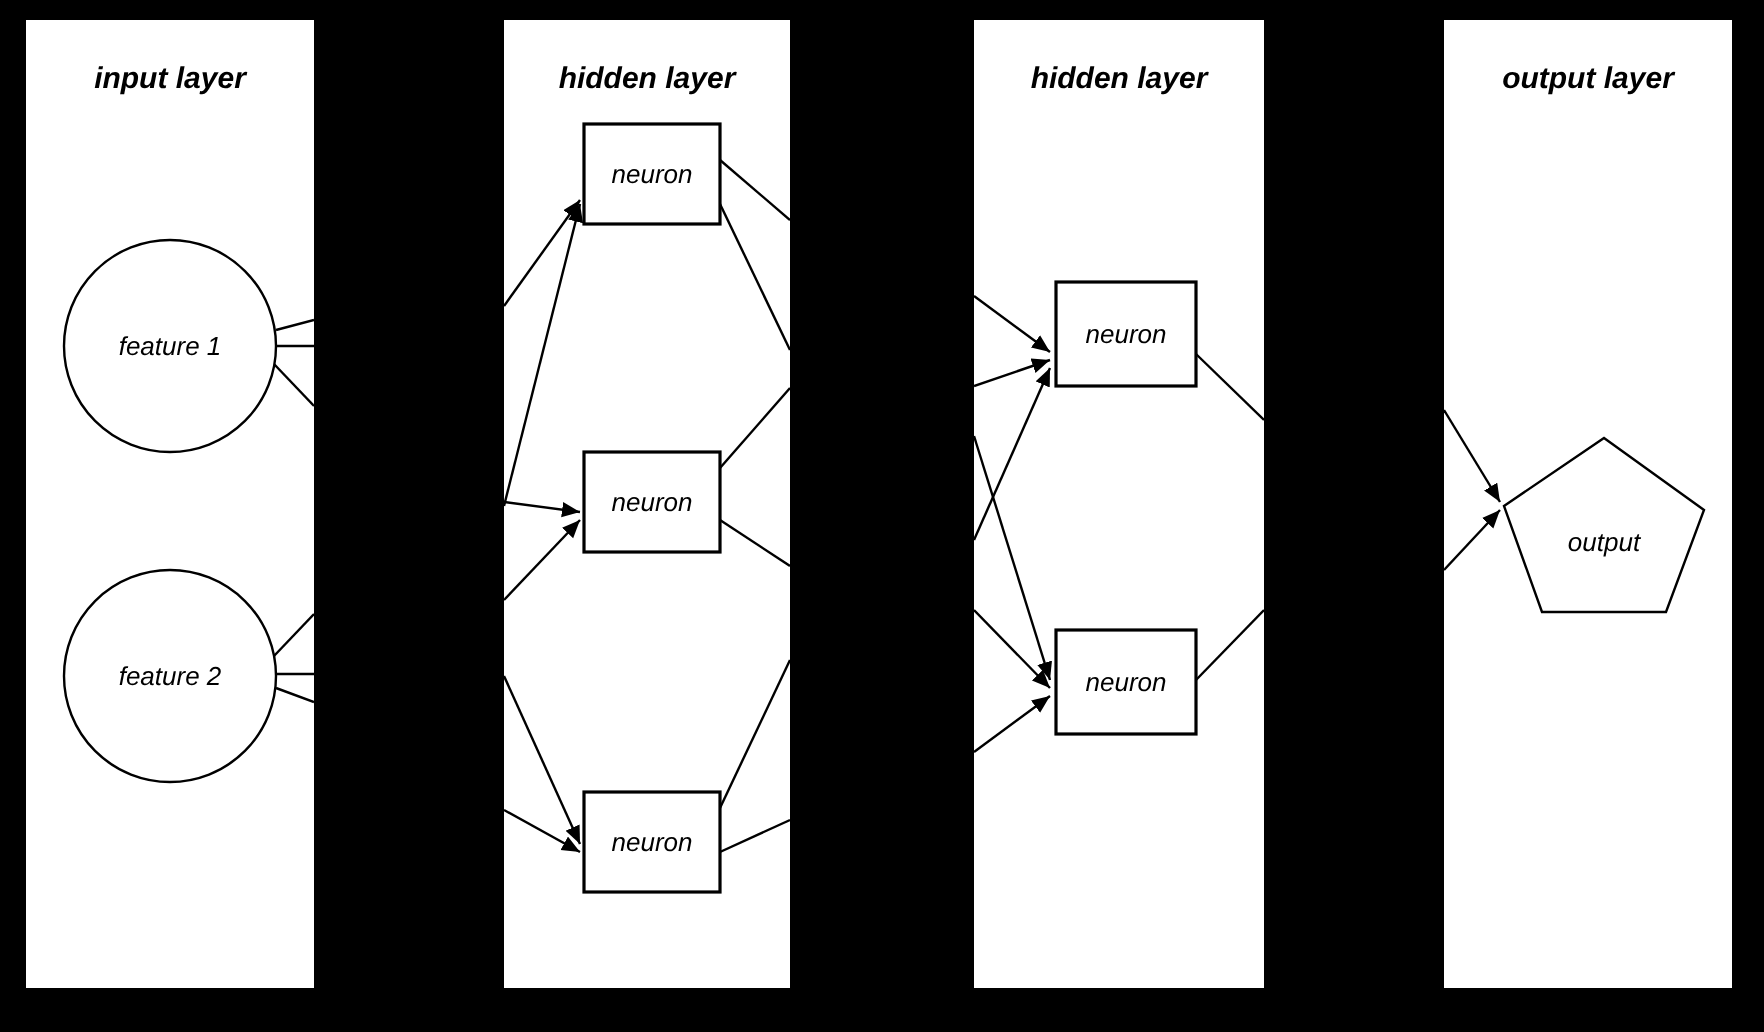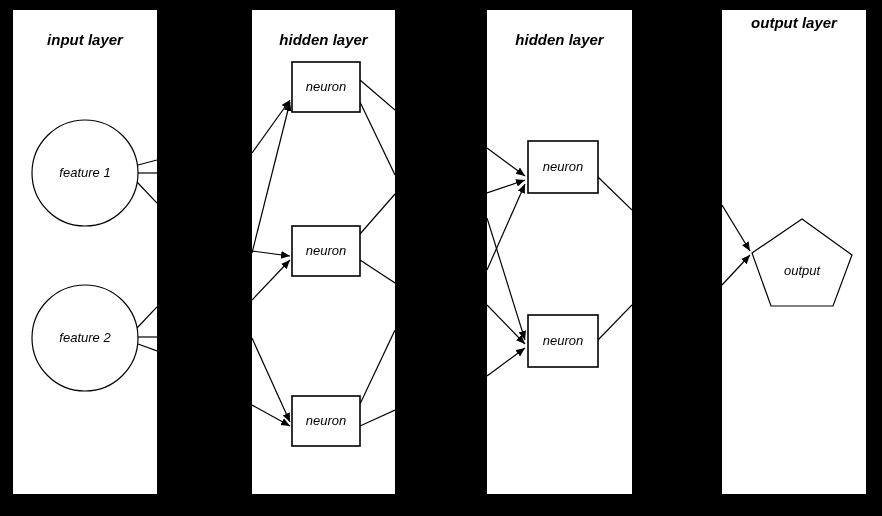--- a/index.html
+++ b/index.html
@@ -176,21 +176,21 @@
         <text class="node-label" x="76" y="158">neuron</text>
       </g>
       <g>
         <rect class="shape-box" x="41" y="305" width="70" height="52"></rect>
         <text class="node-label" x="76" y="332">neuron</text>
       </g>
     </svg>
   </div>
 
   <div class="panel" style="left:722px; top:10px; width:144px; height:484px;">
-    <div class="panel-title" style="top:4px;">output layer</div>
+    <div class="panel-title" style="top:21px;">output layer</div>
 
     <svg class="layer-svg" width="144" height="484">
       <defs>
         <marker id="arrowOut" markerWidth="9" markerHeight="9" refX="7.5" refY="3.2" orient="auto" markerUnits="strokeWidth">
           <path d="M0,0 L7.5,3.2 L0,6.4 z" fill="#000000"></path>
         </marker>
       </defs>
 
       <g>
         <path class="edge" d="M 0,195 L 28,241" marker-end="url(#arrowOut)"></path>

